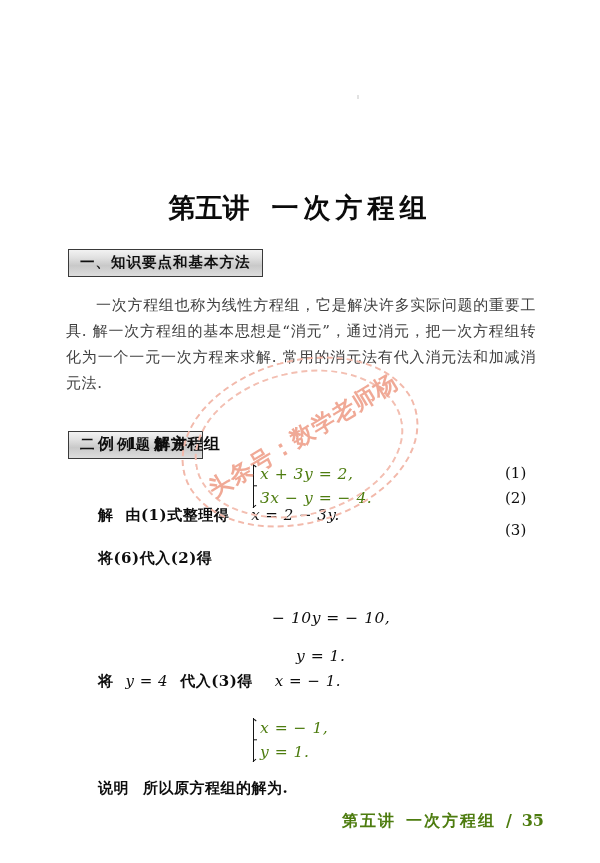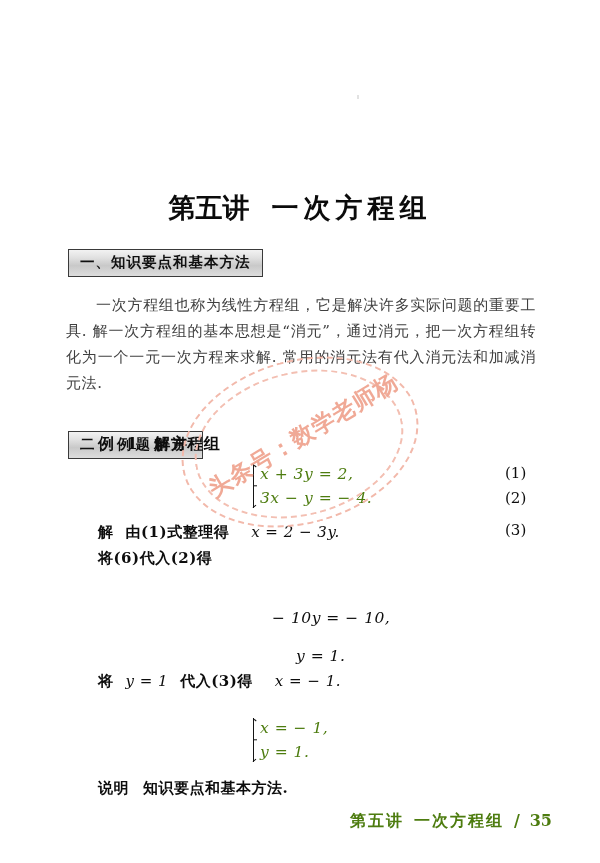--- a/index.html
+++ b/index.html
@@ -8,21 +8,20 @@
     background: #ffffff;
   }
   .page {
     position: relative;
     width: 580px;
     height: 863px;
     background: #ffffff;
     overflow: hidden;
     font-family: "Liberation Serif", "DejaVu Serif", serif;
     color: #111111;
-    padding-left: 8px;
   }
 
   
   .speck {
     position: absolute;
     left: 357px;
     top: 95px;
     width: 2px;
     height: 4px;
     background: #d8d8d8;
@@ -150,21 +149,21 @@
     position: absolute;
     font-size: 15px;
     color: #0d0d0d;
     font-family: "DejaVu Serif", "Liberation Serif", serif;
   }
   #ref1 { left: 505px; top: 464px; }
   #ref2 { left: 505px; top: 489px; }
   #ref3 { left: 505px; top: 521px; }
 
   
-  #sol-a  { left: 98px; top: 521px; }
+  #sol-a  { left: 98px; top: 504px; }
   #sol-b  { left: 98px; top: 547px; }
   #calc1  { left: 228px; top: 581px; font-size: 15.5px; }
   #calc2  { left: 272px; top: 607px; font-size: 15.5px; }
   #calc3  { left: 296px; top: 645px; font-size: 15.5px; }
   #sol-c  { left: 98px; top: 670px; }
   #sol-d  { left: 98px; top: 694px; }
   #note   { left: 98px; top: 777px; }
   #note .ngap { display: inline-block; width: 14px; }
 
   .gap-s { display: inline-block; width: 12px; }
@@ -266,37 +265,37 @@
   <div class="line" id="sol-a">
     <span class="bold">解</span><span class="gap-s"></span><span class="bold">由(1)式整理得</span><span class="gap-m"></span><span class="math">x = 2 − 3y.</span>
   </div>
 
   <div class="line bold" id="sol-b">将(6)代入(2)得</div>
 
   <div class="line math" id="calc2">− 10y = − 10,</div>
   <div class="line math" id="calc3">y = 1.</div>
 
   <div class="line" id="sol-c">
-    <span class="bold">将</span><span class="gap-s"></span><span class="math">y = 1</span><span class="gap-s"></span><span class="bold">代入(3)得</span><span class="gap-m"></span><span class="math">x = − 1.</span>
+    <span class="bold">将</span><span class="gap-s"></span><span class="math">y = 4</span><span class="gap-s"></span><span class="bold">代入(3)得</span><span class="gap-m"></span><span class="math">x = − 1.</span>
   </div>
 
 
   <div class="eqsys" id="sys2">
     <div class="brace">
         <span class="tip-t"></span>
         <span class="tip-b"></span>
       </div>
     <div class="eqrows">
       <div class="eqrow math">x = − 1,</div>
       <div class="eqrow math">y = 1.</div>
     </div>
   </div>
 
   <div class="line" id="note">
-    <span class="bold">说明</span><span class="ngap"></span><span class="bold">知识要点和基本方法.</span>
+    <span class="bold">说明</span><span class="ngap"></span><span class="bold">所以原方程组的解为.</span>
   </div>
 
   <div class="footer">
     <span>第五讲</span><span class="fgap"></span><span>一次方程组</span><span class="fgap"></span><span class="pgnum">/</span><span class="fgap"></span><span class="pgnum">35</span>
   </div>
 
   <div class="watermark">
     <div class="wm-ring outer"></div>
     <div class="wm-ring inner"></div>
     <div class="wm-text">头条号：数学老师杨</div>

